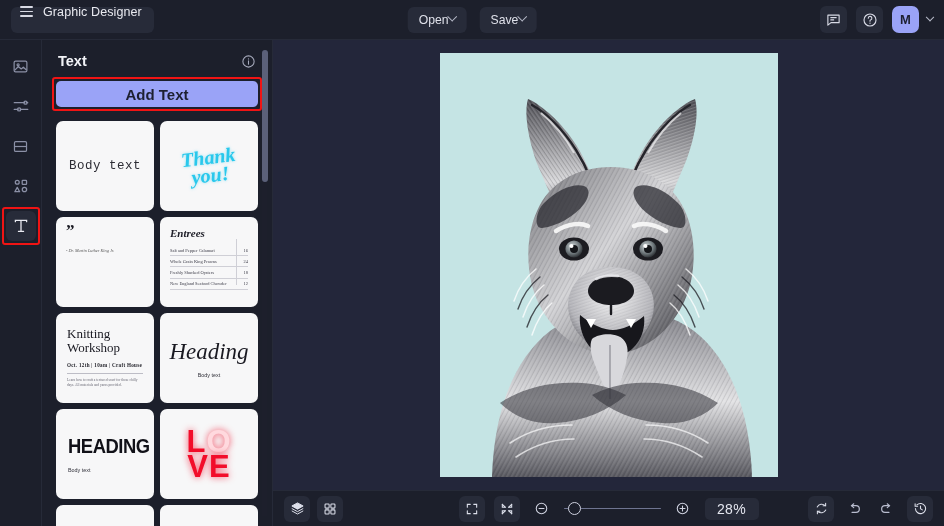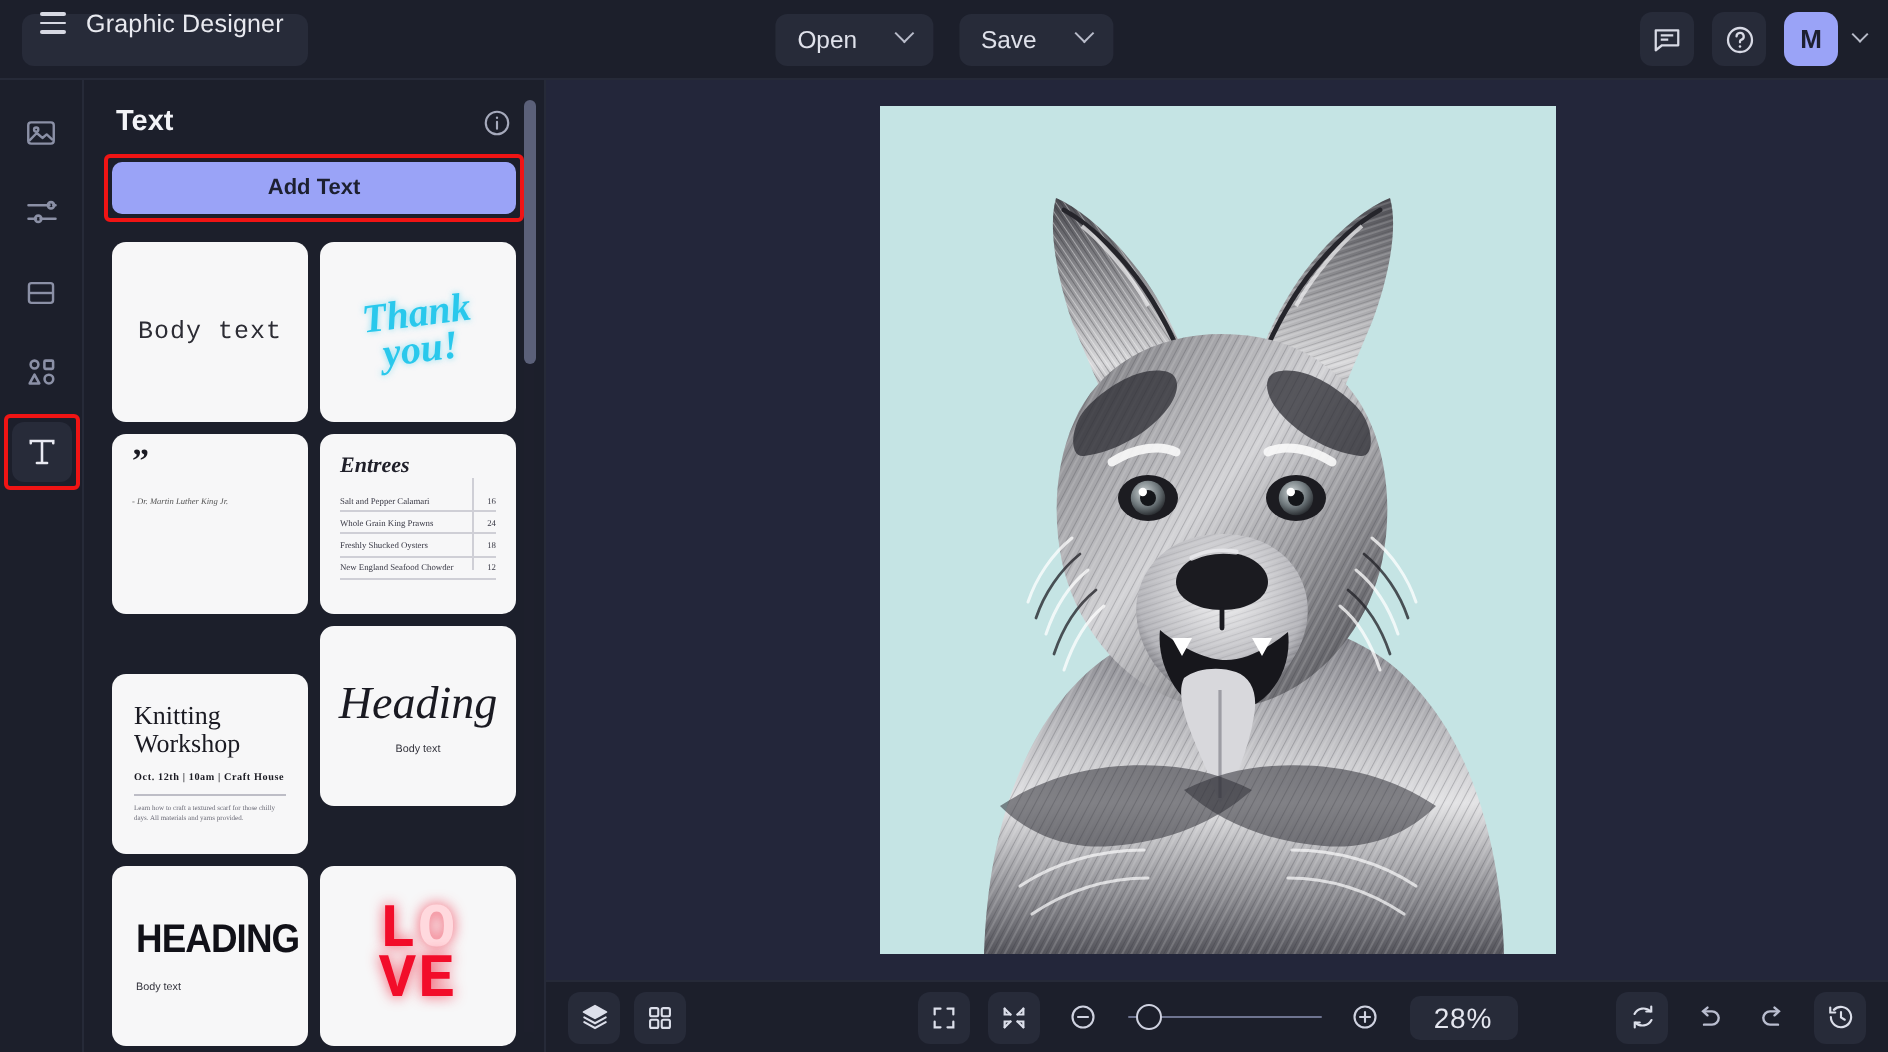--- a/index.html
+++ b/index.html
@@ -30,21 +30,21 @@
   .hamburger i { display: block; height: 1.4px; background: #d7d9e3; border-radius: 1px; }
 
   .center-group {
     position: absolute; left: 50%; transform: translateX(-50%);
     display: flex; gap: 13px; align-items: center;
   }
   .menu-btn {
     background: #272b39; border: none; border-radius: 6px;
     height: 26px; padding: 0 11px;
     color: #dfe1ea; font-size: 12.2px;
-    display: flex; align-items: center; gap: 20px;
+    display: flex; align-items: center; gap: 0;
     font-family: "Liberation Sans", sans-serif;
   }
   .chev { width: 7px; height: 7px; border-right: 1.4px solid #b9bcca; border-bottom: 1.4px solid #b9bcca;
           transform: rotate(45deg) translate(-2px,-2px); }
 
   .right-group {
     margin-left: auto; display: flex; align-items: center; gap: 9px; padding-right: 11px;
   }
   .icon-btn {
     width: 27px; height: 27px; border-radius: 6px; background: #272b39;
@@ -88,21 +88,21 @@
   }
   .panel-head {
     display: flex; align-items: center; justify-content: space-between;
     padding: 13px 16px 0 16px;
   }
   .panel-title { color: #f2f3f7; font-size: 14.5px; font-weight: bold; }
   .add-wrap { padding: 12px 14px 0 14px; position: relative; }
   .add-btn {
     width: 100%; height: 26px; background: #9aa3f7;
     border: none; border-radius: 5px;
-    color: #1d2030; font-size: 11px; font-weight: bold;
+    color: #1d2030; font-size: 15px; font-weight: bold;
     font-family: "Liberation Sans", sans-serif;
   }
   .add-hl {
     position: absolute; left: 10px; right: 10px; top: 8px; bottom: -4px;
     border: 2.5px solid #f01414; border-radius: 3px; pointer-events: none;
   }
 
   .cards-scroll {
     margin-top: 14px; flex: 1; overflow: hidden; position: relative;
     padding: 0 14px 16px 14px;
@@ -130,36 +130,36 @@
   .menu-card { flex-direction: column; align-items: stretch; justify-content: flex-start;
                padding: 10px 10px 8px 10px; font-family: "Liberation Serif", serif; position: relative; }
   .menu-title { font-size: 11px; font-style: italic; font-weight: bold; color: #20202a; margin-bottom: 6px; }
   .menu-row { display: flex; align-items: center; justify-content: space-between;
               border-bottom: .5px solid #cfcfd6; padding: 2.6px 0; }
   .menu-row span:first-child { font-size: 4.4px; color: #3a3a46; }
   .menu-row span:last-child { font-size: 4.4px; color: #3a3a46; }
   .menu-vrule { position: absolute; right: 22px; top: 22px; bottom: 22px; width: .5px; background: #cfcfd6; }
 
   .knit { flex-direction: column; align-items: flex-start; justify-content: center;
-          padding: 9px 11px; font-family: "Liberation Serif", serif; margin-top: 24px; }
+          padding: 9px 11px; font-family: "Liberation Serif", serif; }
   .knit-title { font-size: 13px; color: #1a1a22; line-height: 1.05; }
   .knit-sub { font-size: 5.1px; font-weight: bold; color: #1a1a22; margin-top: 7px;
               letter-spacing: .3px; border-bottom: .5px solid #bdbdc6; padding-bottom: 5px; width: 100%; }
   .knit-body { font-size: 3.5px; color: #6a6a76; margin-top: 4px; line-height: 1.6; }
 
   .head-serif { flex-direction: column; }
   .c-heading-serif { font-family: "Liberation Serif", serif; font-style: italic; font-size: 23px; color: #1a1a22; }
   .c-sub-small { font-size: 5.4px; color: #33333c; margin-top: 7px; font-family: "Liberation Sans", sans-serif; }
 
   .head-sans { flex-direction: column; align-items: flex-start; padding-left: 12px; }
   .c-heading-sans { font-size: 20px; font-weight: bold; color: #111118; letter-spacing: -.5px;
                     transform: scaleX(.92); transform-origin: left center; }
   .c-sub-left { font-size: 5.4px; color: #33333c; margin-top: 9px; }
 
-  .love { flex-direction: column; line-height: .82; font-family: Liberation Mono, monospace; }
+  .love { flex-direction: column; line-height: .82; font-family: Liberation Sans, sans-serif; }
   .love-row { font-size: 31px; font-weight: bold; color: #f20d2a; letter-spacing: 1px;
               text-shadow: 0 0 7px rgba(242,13,42,.75); }
   .love-row .o { color: #ffd9de; }
 
   .scrollbar {
     position: absolute; right: 3px; top: 0; bottom: 0; width: 9px;
   }
   .sb-track { position: absolute; top: 10px; bottom: 10px; left: 2px; width: 5px; background: #22253222; }
   .sb-thumb { position: absolute; top: 10px; left: 1.5px; width: 6px; height: 132px;
               background: #5b6079; border-radius: 3px; }

